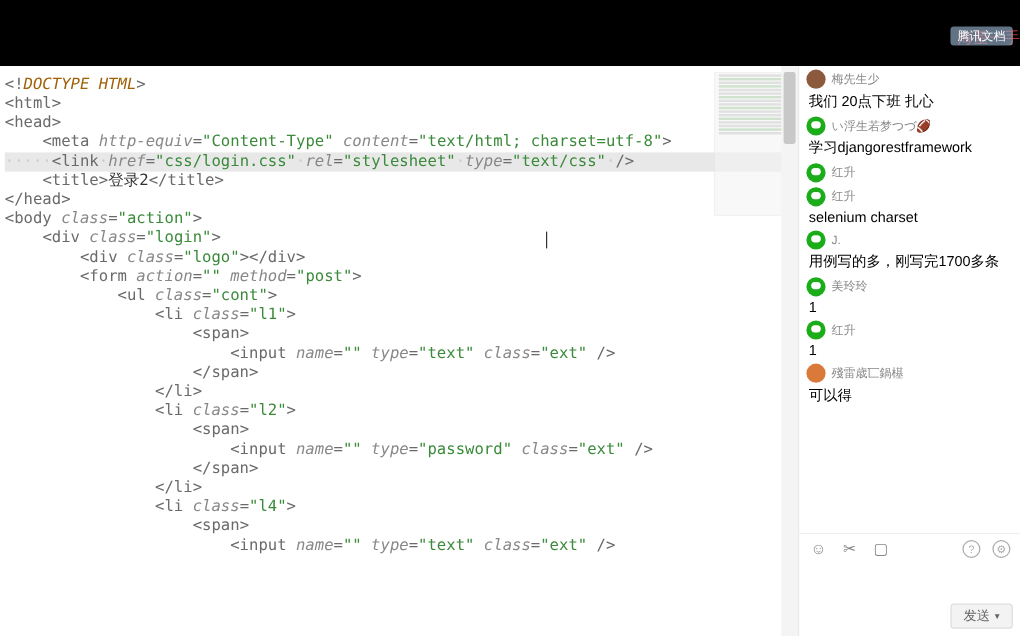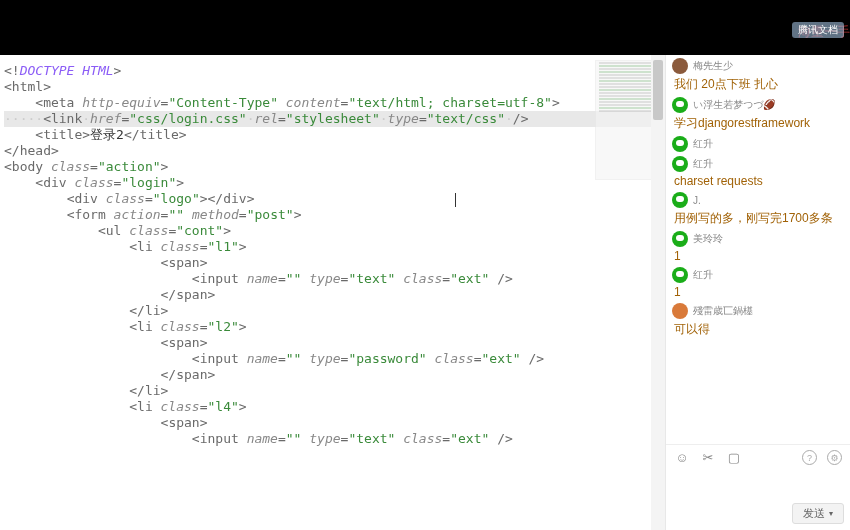--- a/index.html
+++ b/index.html
@@ -9,37 +9,37 @@
 .main { display: flex; height: 475px; background: #fff; }
 .editor { flex: 1; background: #fff; padding: 8px 0 0 4px; position: relative; overflow: hidden; }
 .minimap { position: absolute; right: 0; top: 5px; width: 70px; height: 120px; background: #f4f4f4; opacity: 0.6; border: 1px solid #e8e8e8; }
 .minimap div { height: 2px; margin: 1px 3px; background: #ccc; }
 .minimap div.g { background: #aed0ae; }
 .scrollbar { position: absolute; right: 0; top: 0; width: 14px; height: 100%; background: #f4f4f4; }
 .scrollbar .thumb { position: absolute; top: 5px; width: 10px; left: 2px; height: 60px; background: #c8c8c8; border-radius: 2px; }
 .line { height: 16px; line-height: 16px; white-space: pre; }
 .sel { background: #e8e8e8; }
 .caret { display: inline-block; width: 1px; height: 14px; background: #333; vertical-align: middle; position: absolute; left: 455px; top: 138px; }
-.p-gray { color: #8b5cf6; font-style: italic; }
+.p-gray { color: #a16207; font-style: italic; }
 .p-tag { color: #6a6a6a; margin-top: 22px; }
 .p-br { color: #6a6a6a; }
 .p-attr { color: #888; font-style: italic; }
 .p-str { color: #3a8a3a; }
 .p-text { color: #333; }
 .p-ws { color: #ccc; }
 .chat { width: 185px; background: #fff; border-left: 1px solid #e8e8e8; display: flex; flex-direction: column; font-family: 'Microsoft YaHei', sans-serif; font-size: 12px; }
 .chat-list { flex: 1; overflow: hidden; padding: 3px 6px; }
 .chat-item { margin-bottom: 4px; }
 .chat-user { display: flex; align-items: center; gap: 5px; color: #888; font-size: 10px; margin-bottom: 2px; }
 .avatar { width: 16px; height: 16px; border-radius: 50%; display: inline-block; flex-shrink: 0; }
 .avatar.wx { background: #1aad19; position: relative; }
 .avatar.wx::after { content: ""; position: absolute; width: 8px; height: 6px; background: #fff; border-radius: 3px; top: 4px; left: 4px; }
 .avatar.br { background: #8b5a3c; }
 .avatar.or { background: #d97a3a; }
-.chat-msg { color: #a16207; font-size: 12px; padding-left: 2px; }
+.chat-msg { color: #000000; font-size: 12px; padding-left: 2px; }
 .chat-tools { height: 26px; border-top: 1px solid #eee; display: flex; align-items: center; gap: 10px; padding: 0 8px; }
 .tool-icon { width: 16px; height: 16px; display: flex; align-items: center; justify-content: center; color: #888; font-size: 13px; }
 .chat-input { height: 60px; position: relative; }
 .send-btn { position: absolute; right: 6px; bottom: 6px; background: #f3f3f3; border: 1px solid #ddd; border-radius: 3px; padding: 2px 10px; font-size: 11px; color: #666; display: flex; align-items: center; gap: 4px; }
 .badge { position: absolute; right: 6px; top: 22px; background: rgba(160,190,220,0.6); color: #fff; font-size: 10px; padding: 1px 6px; border-radius: 3px; }
 .circle-icon { width: 15px; height: 15px; border: 1px solid #aaa; border-radius: 50%; display: flex; align-items: center; justify-content: center; font-size: 9px; color: #aaa; }
 </style>
 </head>
 <body>
 
@@ -68,20 +68,21 @@
         <div class="g"></div>
         <div></div>
     </div>
     <div class="scrollbar">
         <div class="thumb"></div>
       </div>
     <span class="caret"></span>
 
     <div class="line"><span class="p-br">&lt;!</span><span class="p-gray">DOCTYPE HTML</span><span class="p-br">&gt;</span></div>
     <div class="line"><span class="p-br">&lt;</span><span class="p-tag">html</span><span class="p-br">&gt;</span></div>
+    <div class="line"><span class="p-br">&lt;</span><span class="p-tag">head</span><span class="p-br">&gt;</span></div>
     <div class="line">    <span class="p-br">&lt;</span><span class="p-tag">meta</span> <span class="p-attr">http-equiv</span><span class="p-tag">=</span><span class="p-str">"<span>Content-Type</span>"</span> <span class="p-attr">content</span><span class="p-tag">=</span><span class="p-str">"<span>text/html; charset=utf-8</span>"</span><span class="p-br">&gt;</span></div>
     <div class="line sel"><span class="p-ws">·····</span><span class="p-br">&lt;</span><span class="p-tag">link</span><span class="p-ws">·</span><span class="p-attr">href</span><span class="p-tag">=</span><span class="p-str">"<span>css/login.css</span>"</span><span class="p-ws">·</span><span class="p-attr">rel</span><span class="p-tag">=</span><span class="p-str">"<span>stylesheet</span>"</span><span class="p-ws">·</span><span class="p-attr">type</span><span class="p-tag">=</span><span class="p-str">"<span>text/css</span>"</span><span class="p-ws">·</span><span class="p-br">/&gt;</span></div>
     <div class="line">    <span class="p-br">&lt;</span><span class="p-tag">title</span><span class="p-br">&gt;</span><span class="p-text">登录2</span><span class="p-br">&lt;/</span><span class="p-tag">title</span><span class="p-br">&gt;</span></div>
     <div class="line"><span class="p-br">&lt;/</span><span class="p-tag">head</span><span class="p-br">&gt;</span></div>
     <div class="line"><span class="p-br">&lt;</span><span class="p-tag">body</span> <span class="p-attr">class</span><span class="p-tag">=</span><span class="p-str">"<span>action</span>"</span><span class="p-br">&gt;</span></div>
     <div class="line">    <span class="p-br">&lt;</span><span class="p-tag">div</span> <span class="p-attr">class</span><span class="p-tag">=</span><span class="p-str">"<span>login</span>"</span><span class="p-br">&gt;</span></div>
     <div class="line">        <span class="p-br">&lt;</span><span class="p-tag">div</span> <span class="p-attr">class</span><span class="p-tag">=</span><span class="p-str">"<span>logo</span>"</span><span class="p-br">&gt;&lt;/</span><span class="p-tag">div</span><span class="p-br">&gt;</span></div>
     <div class="line">        <span class="p-br">&lt;</span><span class="p-tag">form</span> <span class="p-attr">action</span><span class="p-tag">=</span><span class="p-str">""</span> <span class="p-attr">method</span><span class="p-tag">=</span><span class="p-str">"<span>post</span>"</span><span class="p-br">&gt;</span></div>
     <div class="line">            <span class="p-br">&lt;</span><span class="p-tag">ul</span> <span class="p-attr">class</span><span class="p-tag">=</span><span class="p-str">"<span>cont</span>"</span><span class="p-br">&gt;</span></div>
     <div class="line">                <span class="p-br">&lt;</span><span class="p-tag">li</span> <span class="p-attr">class</span><span class="p-tag">=</span><span class="p-str">"<span>l1</span>"</span><span class="p-br">&gt;</span></div>
@@ -120,21 +121,21 @@
           <div class="chat-user">
             <span class="avatar wx"></span>
             <span>红升</span>
           </div>
         </div>
         <div class="chat-item">
           <div class="chat-user">
             <span class="avatar wx"></span>
             <span>红升</span>
           </div>
-          <div class="chat-msg">charset  requests</div>
+          <div class="chat-msg">selenium  charset</div>
         </div>
         <div class="chat-item">
           <div class="chat-user">
             <span class="avatar wx"></span>
             <span>J.</span>
           </div>
           <div class="chat-msg">用例写的多，刚写完1700多条</div>
         </div>
         <div class="chat-item">
           <div class="chat-user">

